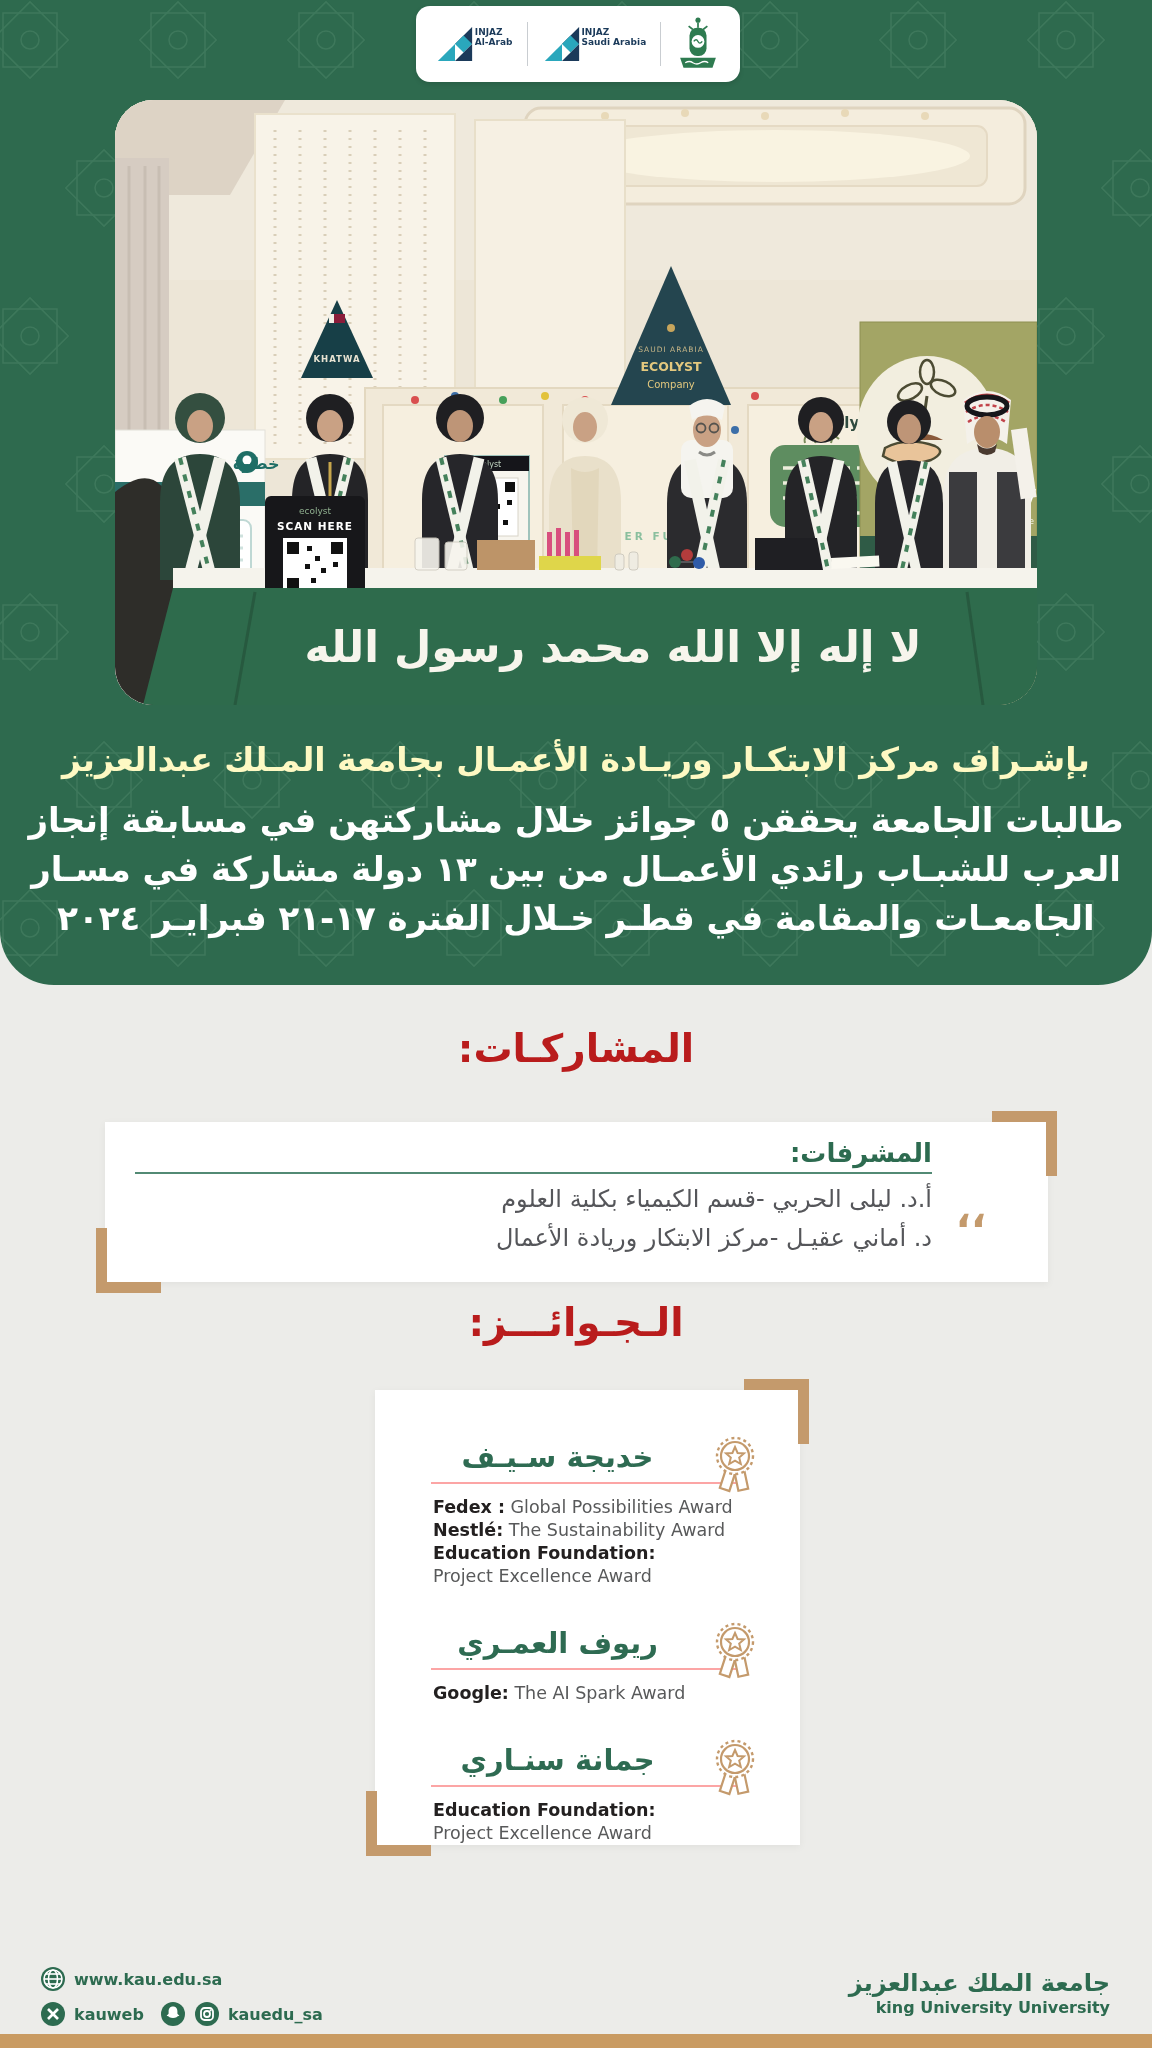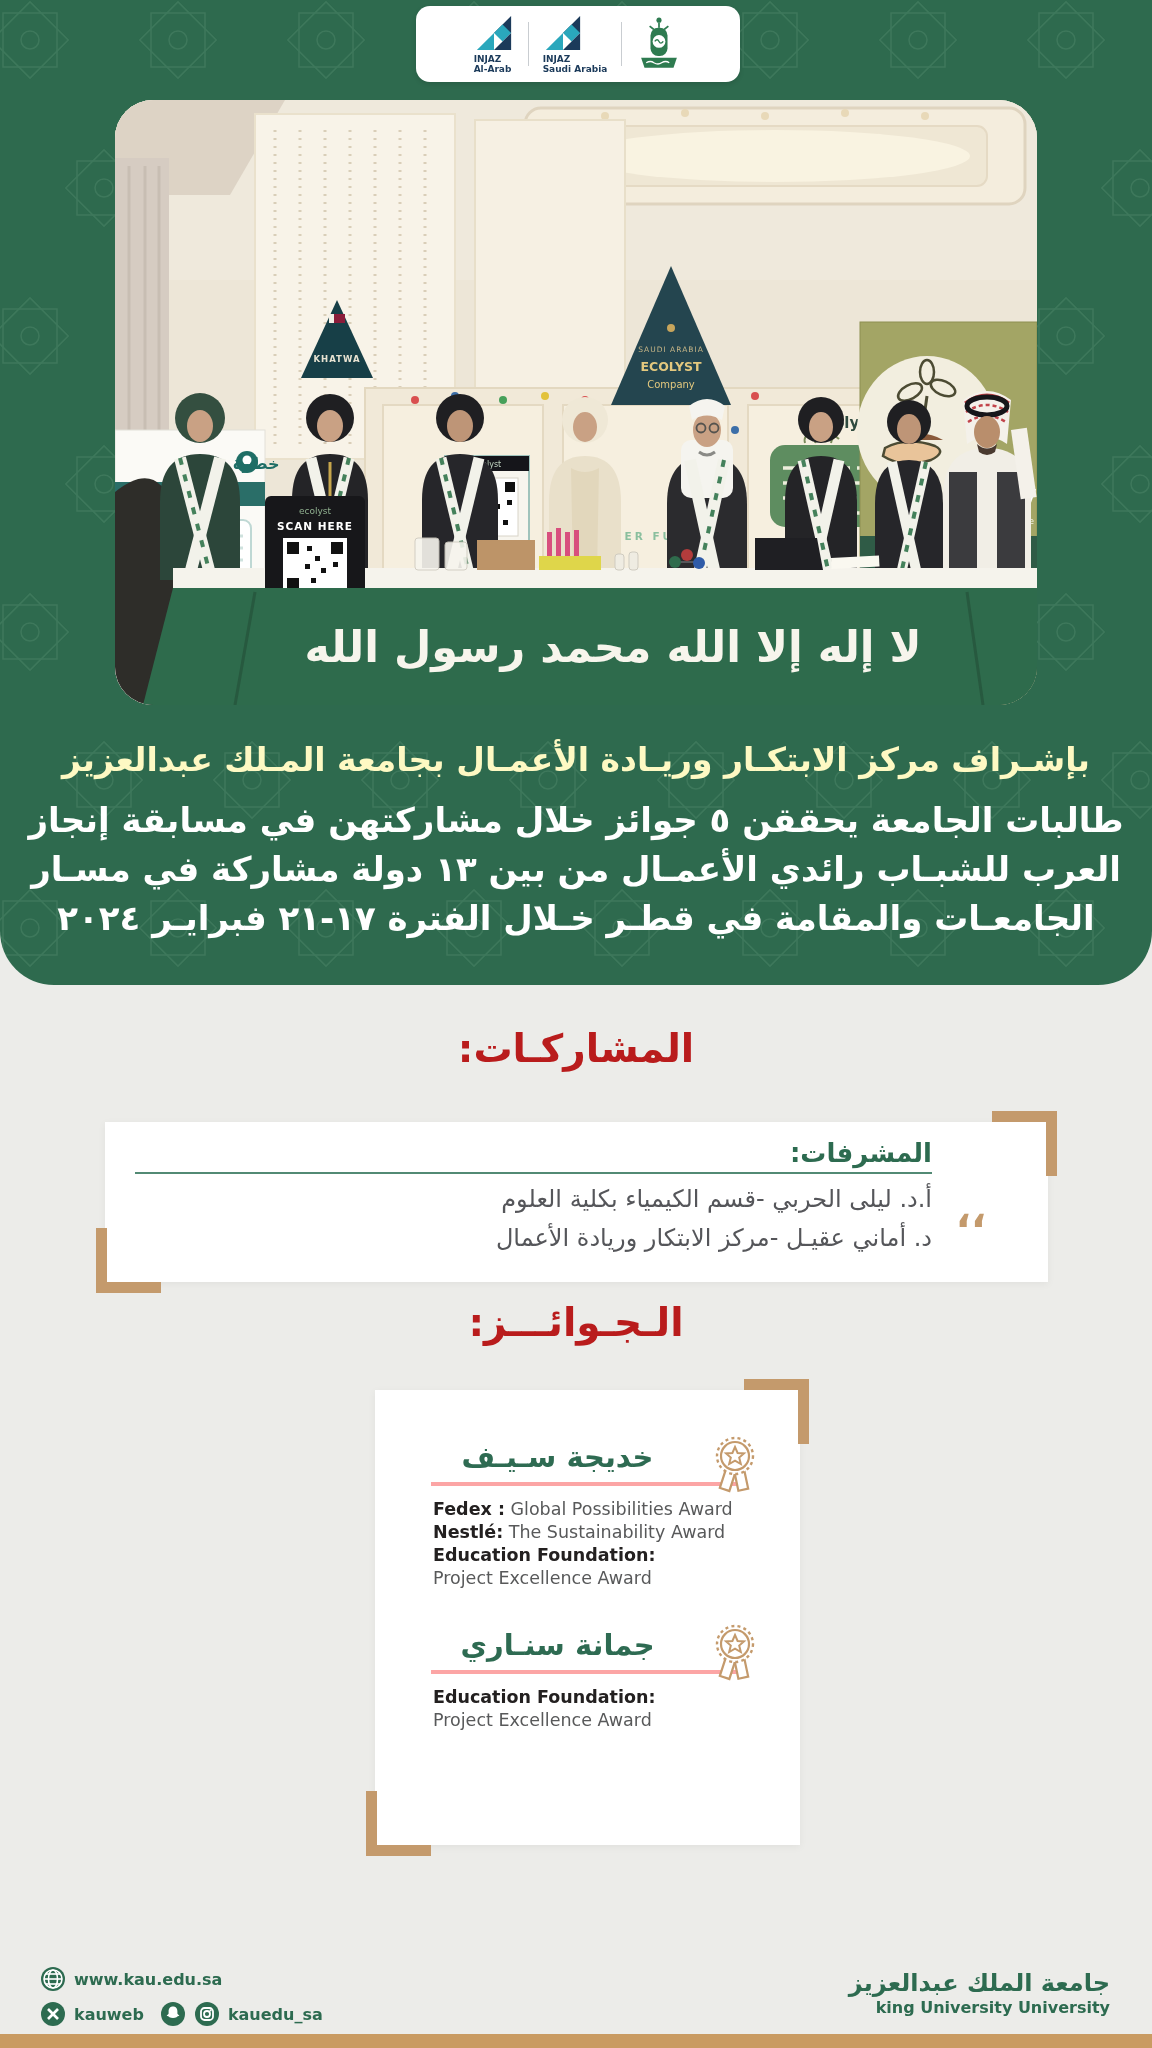--- a/index.html
+++ b/index.html
@@ -5,21 +5,21 @@
   html,body{margin:0;padding:0;}
   body{width:1152px;height:2048px;background:#ECECE9;font-family:"DejaVu Sans",sans-serif;position:relative;overflow:hidden;}
   .canvas{position:absolute;inset:0;width:1152px;height:2048px;}
 
   
   .hero{position:absolute;left:0;top:0;width:1152px;height:985px;background:#2E6A4E;border-radius:0 0 54px 54px;overflow:hidden;}
   .hero-pattern{position:absolute;left:0;top:0;}
 
   .logo-card{position:absolute;left:416px;top:6px;width:324px;height:76px;background:#FFFFFF;border-radius:14px;
     display:flex;align-items:center;justify-content:center;gap:14px;box-shadow:0 2px 5px rgba(0,0,0,.12);}
-  .logo-item{display:flex;flex-direction:column;align-items:flex-start;}
+  .logo-item{display:flex;align-items:flex-start;}
   .logo-label{font-size:9px;font-weight:bold;color:#1B3A5A;line-height:1.15;margin-top:2px;}
   .logo-divider{width:1px;height:44px;background:#C9CDD1;}
 
   .photo-frame{position:absolute;left:115px;top:100px;width:922px;height:605px;border-radius:38px;overflow:hidden;background:#EDE6D7;}
 
   .supervision{position:absolute;left:0;top:740px;width:100%;text-align:center;direction:rtl;
     color:#fef9c3;font-size:33px;font-weight:bold;}
   .hero-body{position:absolute;left:0;top:796px;width:100%;text-align:center;direction:rtl;
     color:#FFFFFF;font-size:34px;font-weight:bold;line-height:49px;}
 
@@ -41,21 +41,21 @@
   .quote-col{width:78px;text-align:center;color:#C49A6C;font-size:40px;font-weight:bold;padding-top:52px;}
   .supervisors-col{flex:1;}
   .p-row{direction:rtl;text-align:right;color:#55565A;font-size:24px;margin-top:11px;display:flex;}
   .p-row .cell-a{width:195px;}
   .s-row{direction:rtl;text-align:right;color:#55565A;font-size:24px;margin-top:11px;}
 
   
   .acard{position:absolute;left:375px;top:1390px;width:425px;height:455px;background:#FFFFFF;
     box-shadow:0 2px 8px rgba(0,0,0,.05);padding:0;}
   .acard-inner{padding:30px 26px 0 30px;}
-  .aw-head{position:relative;border-bottom:4px solid #fca5a5;margin:0 28px 12px 26px;height:62px;}
+  .aw-head{position:relative;border-bottom:2px solid #fca5a5;margin:0 28px 12px 26px;height:62px;}
   .aw-name{position:absolute;left:0;right:62px;bottom:8px;text-align:center;direction:rtl;
     color:#2E6B52;font-size:29px;font-weight:bold;white-space:nowrap;}
   .aw-medal{position:absolute;right:-16px;bottom:-16px;}
   .aw-lines{margin:0 40px 18px 28px;}
   .aw-line{font-size:17.5px;line-height:23px;color:#58595A;}
   .aw-line .b{font-weight:bold;color:#232020;}
   .aw-block2 .aw-head{margin-top:6px;}
 
   
   .footer-left{position:absolute;left:40px;top:1966px;}
@@ -492,20 +492,31 @@
             </svg>
         </div>
         <div class="aw-lines">
           <div class="aw-line"><span class="b">Fedex :</span><span class="r"> Global Possibilities Award</span></div>
           <div class="aw-line"><span class="b">Nestlé:</span><span class="r"> The Sustainability Award</span></div>
           <div class="aw-line"><span class="b">Education Foundation:</span><span class="r"></span></div>
           <div class="aw-line"><span class="b"></span><span class="r">Project Excellence Award</span></div>
         </div>
       </div>
 
+      <div class="aw-block aw-block2">
+        <div class="aw-head">
+          <div class="aw-name">ريوف العمـري</div>
+          <svg class="aw-medal" width="54" height="62">
+              <use href="#medal"></use>
+            </svg>
+        </div>
+        <div class="aw-lines">
+          <div class="aw-line"><span class="b">Google:</span><span class="r"> The AI Spark Award</span></div>
+        </div>
+      </div>
 
       <div class="aw-block aw-block2">
         <div class="aw-head">
           <div class="aw-name">جمانة سنـاري</div>
           <svg class="aw-medal" width="54" height="62">
               <use href="#medal"></use>
             </svg>
         </div>
         <div class="aw-lines">
           <div class="aw-line"><span class="b">Education Foundation:</span><span class="r"></span></div>

